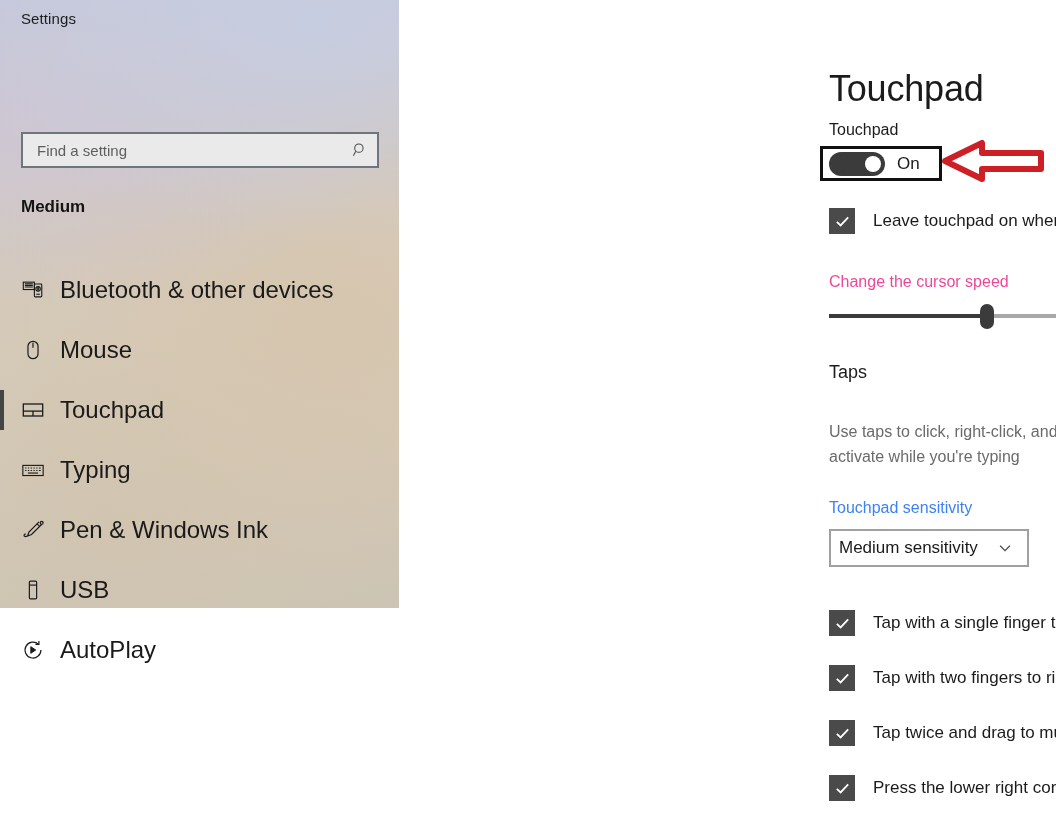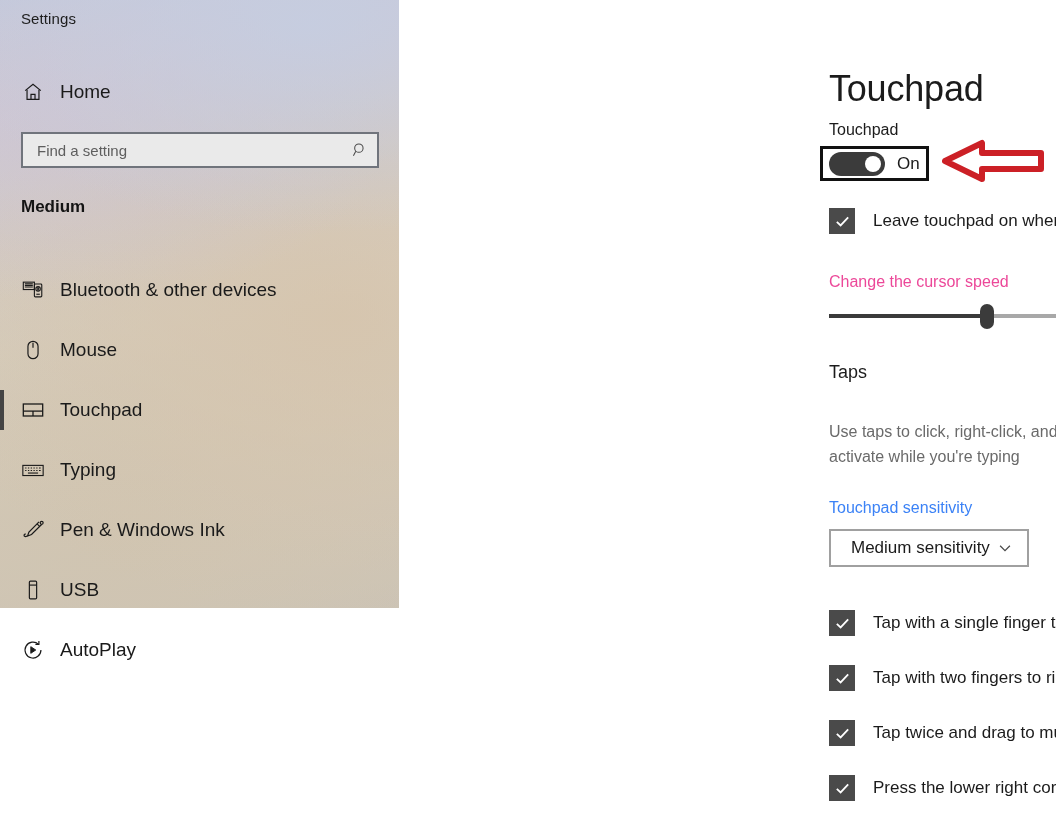--- a/index.html
+++ b/index.html
@@ -76,41 +76,41 @@
     width:4px; height:40px;
     background:#444444;
     display:none;
   }
   .nav-item.selected .sel-bar { display:block; }
   .nav-item .nav-ico {
     width:44px; margin-left:11px;
     display:flex; align-items:center; justify-content:center;
   }
   .nav-item .nav-lbl {
-    font-size:19px; color:#1a1a1a; margin-left:5px;
+    font-size:24px; color:#1a1a1a; margin-left:5px;
     white-space:nowrap;
   }
 
   
   #main { position:relative; flex:1; height:830px; background:#ffffff; }
 
   #page-title {
     position:absolute; left:430px; top:68px;
     font-size:36px; font-weight:300; color:#1b1b1b;
     letter-spacing:-.2px;
   }
   #toggle-caption {
     position:absolute; left:430px; top:121px;
     font-size:16px; color:#1b1b1b;
   }
 
   
   #toggle-highlight {
     position:absolute; left:421px; top:146px;
-    width:109px; height:35px;
+    width:122px; height:35px;
     border:3px solid #111111;
     background:#ffffff;
     display:flex; align-items:center;
   }
   #toggle-switch {
     width:56px; height:24px; margin-left:6px;
     border-radius:12px;
     background:#3b3b3b;
     position:relative;
     cursor:pointer;
@@ -177,48 +177,38 @@
   }
   #sensitivity-select {
     position:absolute; left:430px; top:529px;
     width:200px; height:38px;
     border:2px solid #a0a0a0;
     background:#ffffff;
     display:flex; align-items:center;
     cursor:pointer;
   }
   #sensitivity-value {
-    font-size:17px; color:#1b1b1b; margin-left:20px; flex:1;
+    font-size:17px; color:#1b1b1b; margin-left:8px; flex:1;
   }
   #sensitivity-chevron { margin-right:14px; display:flex; align-items:center; }
 
   #row-tap1 { left:430px; top:610px; }
   #row-tap2 { left:430px; top:665px; }
   #row-tap3 { left:430px; top:720px; }
   #row-tap4 { left:430px; top:775px; }
 </style>
 </head>
 <body>
 
 <div id="app">
 
   <div id="sidebar">
 
     <div id="sidebar-title">Settings</div>
 
-    <div id="home-row">
-      <span class="nav-ico">
-        <svg width="22" height="22" viewBox="0 0 24 24" fill="none" stroke="#1a1a1a" stroke-width="1.3">
-          <path d="M3.5 10.5 12 3.5l8.5 7"></path>
-          <path d="M5.5 9.6V20h13V9.6"></path>
-          <path d="M9.8 20v-5.4h4.4V20"></path>
-        </svg>
-      </span>
-      <span class="nav-lbl">Home</span>
-    </div>
 
     <div id="search-box">
       <input id="search-input" type="text" placeholder="Find a setting" style="">
       <span id="search-icon">
         <svg width="18" height="18" viewBox="0 0 24 24" fill="none" stroke="#4a4a4a" stroke-width="1.4">
           <circle cx="10.5" cy="9.5" r="5.6"></circle>
           <path d="M6.4 13.8 3.2 19.8"></path>
         </svg>
       </span>
     </div>

